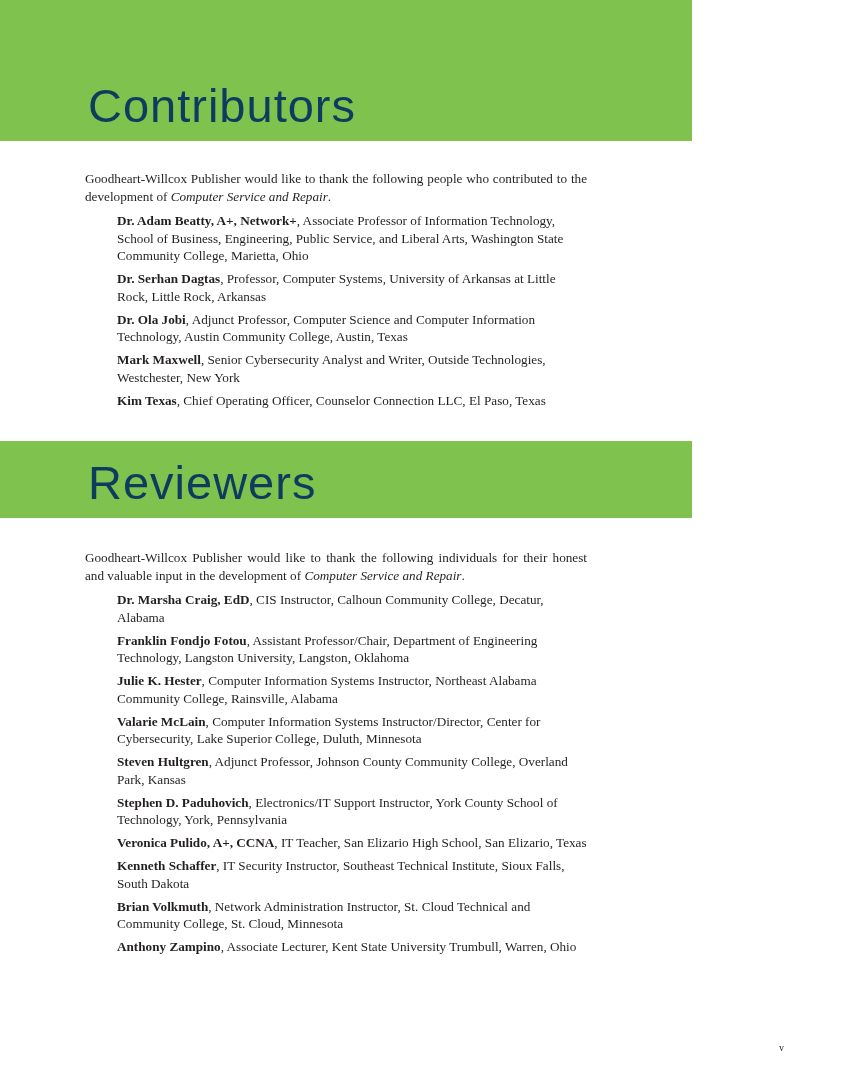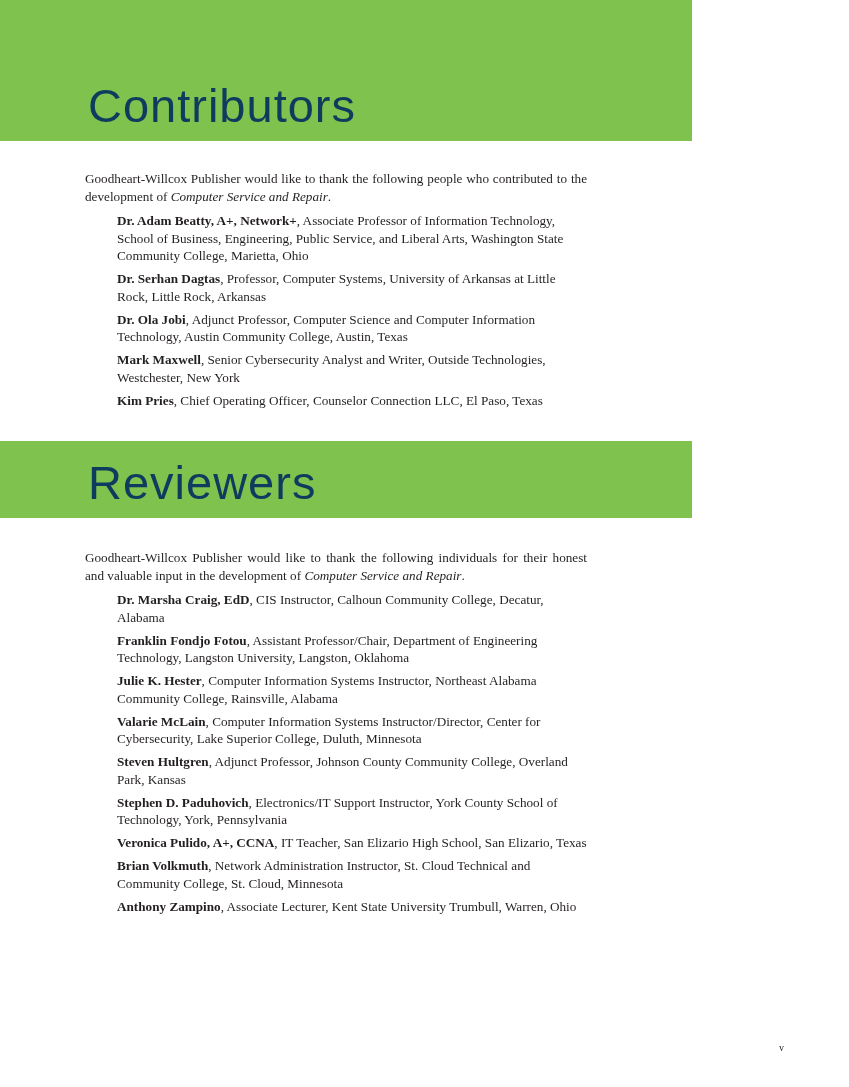--- a/index.html
+++ b/index.html
@@ -70,38 +70,39 @@
     <h1>Contributors</h1>
   </header>
 
   <section class="content content-contributors">
     <p class="intro"><span>Goodheart-Willcox Publisher would like to thank the following people who contributed to the development of </span><em>Computer Service and Repair</em><span>.</span></p>
     <div>
       <p class="entry"><strong>Dr. Adam Beatty, A+, Network+</strong><span>, Associate Professor of Information Technology, School of Business, Engineering, Public Service, and Liberal Arts, Washington State Community College, Marietta, Ohio</span></p>
       <p class="entry"><strong>Dr. Serhan Dagtas</strong><span>, Professor, Computer Systems, University of Arkansas at Little Rock, Little Rock, Arkansas</span></p>
       <p class="entry"><strong>Dr. Ola Jobi</strong><span>, Adjunct Professor, Computer Science and Computer Information Technology, Austin Community College, Austin, Texas</span></p>
       <p class="entry"><strong>Mark Maxwell</strong><span>, Senior Cybersecurity Analyst and Writer, Outside Technologies, Westchester, New York</span></p>
-      <p class="entry"><strong>Kim Pries</strong><span>, Chief Operating Officer, Counselor Connection LLC, El Paso, Texas</span></p>
+      <p class="entry"><strong>Kim Texas</strong><span>, Chief Operating Officer, Counselor Connection LLC, El Paso, Texas</span></p>
     </div>
   </section>
 
   <header class="banner banner-reviewers">
     <h1>Reviewers</h1>
   </header>
 
   <section class="content content-reviewers">
     <p class="intro"><span>Goodheart-Willcox Publisher would like to thank the following individuals for their honest and valuable input in the development of </span><em>Computer Service and Repair</em><span>.</span></p>
     <div>
       <p class="entry"><strong>Dr. Marsha Craig, EdD</strong><span>, CIS Instructor, Calhoun Community College, Decatur, Alabama</span></p>
       <p class="entry"><strong>Franklin Fondjo Fotou</strong><span>, Assistant Professor/Chair, Department of Engineering Technology, Langston University, Langston, Oklahoma</span></p>
       <p class="entry"><strong>Julie K. Hester</strong><span>, Computer Information Systems Instructor, Northeast Alabama Community College, Rainsville, Alabama</span></p>
       <p class="entry"><strong>Valarie McLain</strong><span>, Computer Information Systems Instructor/Director, Center for Cybersecurity, Lake Superior College, Duluth, Minnesota</span></p>
       <p class="entry"><strong>Steven Hultgren</strong><span>, Adjunct Professor, Johnson County Community College, Overland Park, Kansas</span></p>
       <p class="entry"><strong>Stephen D. Paduhovich</strong><span>, Electronics/IT Support Instructor, York County School of Technology, York, Pennsylvania</span></p>
       <p class="entry"><strong>Veronica Pulido, A+, CCNA</strong><span>, IT Teacher, San Elizario High School, San Elizario, Texas</span></p>
+      <p class="entry"><strong>Kenneth Schaffer</strong><span>, IT Security Instructor, Southeast Technical Institute, Sioux Falls, South Dakota</span></p>
       <p class="entry"><strong>Brian Volkmuth</strong><span>, Network Administration Instructor, St. Cloud Technical and Community College, St. Cloud, Minnesota</span></p>
       <p class="entry"><strong>Anthony Zampino</strong><span>, Associate Lecturer, Kent State University Trumbull, Warren, Ohio</span></p>
     </div>
   </section>
 
   <div class="folio">v</div>
 
 </div>
 
 </body></html>

